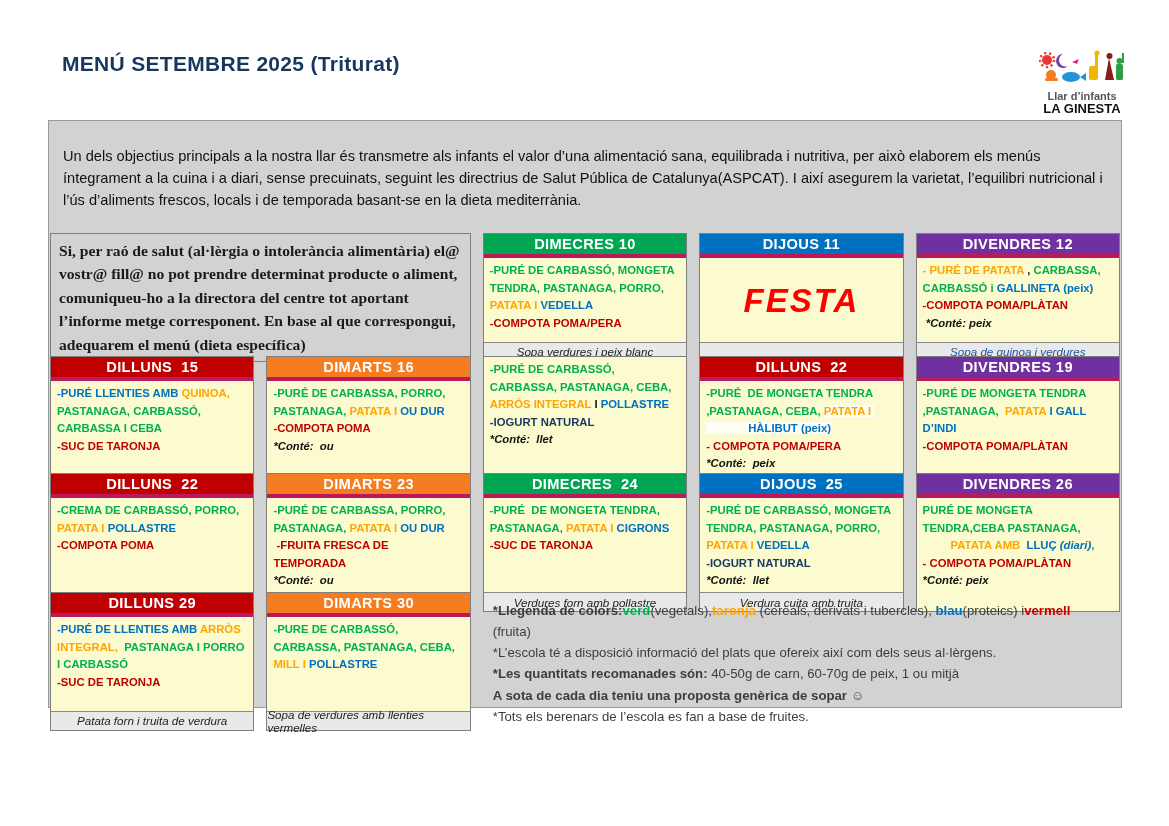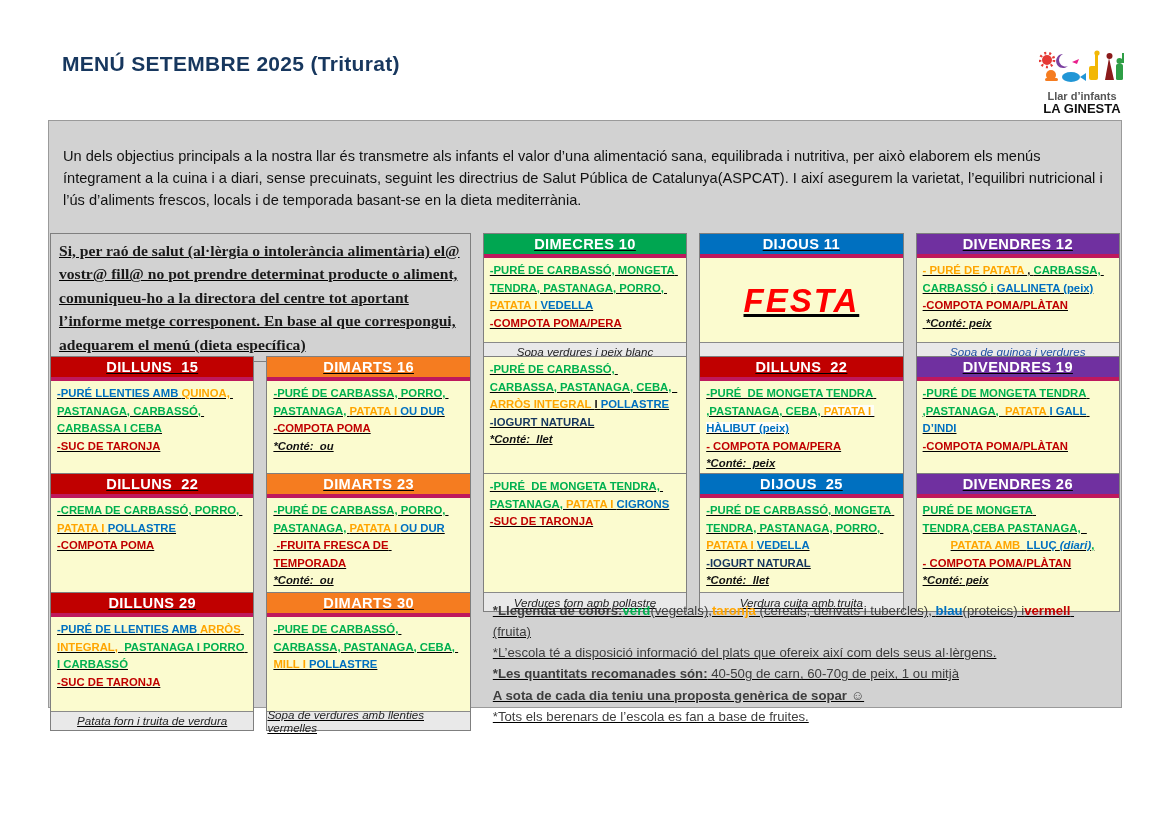--- a/index.html
+++ b/index.html
@@ -17,21 +17,21 @@
   .logo-line2 { font-size:13px; font-weight:bold; color:#111; line-height:1.15; }
 
   .panel {
     position:absolute; left:48px; top:120px; width:1074px;
     background:#D2D2D2; border:1px solid #9a9a9a; padding-bottom:3px;
   }
 
   .intro { padding:24px 14px 12px 14px; font-size:14.6px; color:#111; line-height:1.52; height:112px; }
 
   .menu-table { display:flex; flex-direction:column; gap:3px; padding:0 1px; }
-  .menu-row { display:grid; grid-template-columns:repeat(5,1fr); gap:12px;text-decoration:underline; }
+  .menu-row { display:grid; grid-template-columns:repeat(5,1fr); gap:12px; }
   .row-1 { height:120px; } .row-2 { height:114px; } .row-3 { height:116px; } .row-4 { height:112px; }
 
   .cell { display:flex; flex-direction:column; background:#FBFBCF; border:1px solid #7f7f7f; }
   .cell-header {
     height:24px; flex:0 0 24px; display:flex; align-items:center; justify-content:center;
     color:#fff; font-weight:bold; font-size:14.6px; letter-spacing:.4px; border-bottom:4px solid #be185d;
     white-space:pre;
   }
   .cell-body { flex:1 1 auto; padding:4px 6px 2px 6px; font-weight:bold; font-size:11.3px; line-height:1.56; }
   .cell-body .line { display:block; }
@@ -138,21 +138,21 @@
             <div class="cell-body">
               <div class="line"><span style="color: rgb(0, 176, 80);">-PURÉ DE CARBASSÓ, CARBASSA, PASTANAGA, CEBA,  </span><span style="color: rgb(255, 165, 0);">ARRÒS INTEGRAL </span><span style="color: rgb(26, 26, 26);">I </span><span style="color: rgb(0, 112, 192);">POLLASTRE</span></div>
               <div class="line"><span style="color: rgb(23, 55, 94);">-IOGURT NATURAL</span></div>
               <div class="line"><span class="conte">*Conté:  llet</span></div>
             </div>
             <div class="cell-sopar">Patata forn i truita de verdura</div>
           </div>
           <div class="cell">
             <div class="cell-header" style="background: rgb(192, 0, 0);">DILLUNS  22</div>
             <div class="cell-body">
-              <div class="line"><span style="color: rgb(0, 176, 80);">-PURÉ  DE MONGETA TENDRA ,PASTANAGA, CEBA, </span><span class="hl" style="color: rgb(255, 165, 0);">PATATA I </span><span class="hl" style="color: rgb(0, 112, 192);">HÀLIBUT (peix)</span></div>
+              <div class="line"><span style="color: rgb(0, 176, 80);">-PURÉ  DE MONGETA TENDRA ,PASTANAGA, CEBA, </span><span class="hl" style="color: rgb(255, 165, 0);">PATATA I </span><span class="hl" style="color: rgb(0, 112, 192); padding-left: 42px;">HÀLIBUT (peix)</span></div>
               <div class="line"><span style="color: rgb(192, 0, 0);">- COMPOTA POMA/PERA</span></div>
               <div class="line"><span class="conte">*Conté:  peix</span></div>
             </div>
             <div class="cell-sopar" style="color: rgb(32, 82, 162);">Verdures forn amb pollastre</div>
           </div>
           <div class="cell">
             <div class="cell-header" style="background: rgb(112, 48, 160);">DIVENDRES 19</div>
             <div class="cell-body">
               <div class="line"><span style="color: rgb(0, 176, 80);">-PURÉ DE MONGETA TENDRA ,PASTANAGA,  </span><span style="color: rgb(255, 165, 0);">PATATA </span><span style="color: rgb(0, 112, 192);">I GALL D’INDI</span></div>
               <div class="line"><span style="color: rgb(192, 0, 0);">-COMPOTA POMA/PLÀTAN</span></div>
@@ -172,20 +172,21 @@
           <div class="cell">
             <div class="cell-header" style="background: rgb(245, 124, 32);">DIMARTS 23</div>
             <div class="cell-body">
               <div class="line"><span style="color: rgb(0, 176, 80);">-PURÉ DE CARBASSA, PORRO, PASTANAGA, </span><span style="color: rgb(255, 165, 0);">PATATA I </span><span style="color: rgb(0, 112, 192);">OU DUR</span></div>
               <div class="line"><span style="color: rgb(192, 0, 0);"> -FRUITA FRESCA DE TEMPORADA</span></div>
               <div class="line"><span class="conte">*Conté:  ou</span></div>
             </div>
             <div class="cell-sopar">Verdura cuita, patata i truita</div>
           </div>
           <div class="cell">
+            <div class="cell-header" style="background: rgb(0, 166, 81);">DIMECRES  24</div>
             <div class="cell-body">
               <div class="line"><span style="color: rgb(0, 176, 80);">-PURÉ  DE MONGETA TENDRA, PASTANAGA, </span><span style="color: rgb(255, 165, 0);">PATATA I </span><span style="color: rgb(0, 112, 192);">CIGRONS</span></div>
               <div class="line"><span style="color: rgb(192, 0, 0);">-SUC DE TARONJA</span></div>
             </div>
             <div class="cell-sopar">Verdures forn amb pollastre</div>
           </div>
           <div class="cell">
             <div class="cell-header" style="background: rgb(0, 112, 192);">DIJOUS  25</div>
             <div class="cell-body">
               <div class="line"><span style="color: rgb(0, 176, 80);">-PURÉ DE CARBASSÓ, MONGETA TENDRA, PASTANAGA, PORRO, </span><span style="color: rgb(255, 165, 0);">PATATA I </span><span style="color: rgb(0, 112, 192);">VEDELLA</span></div>

